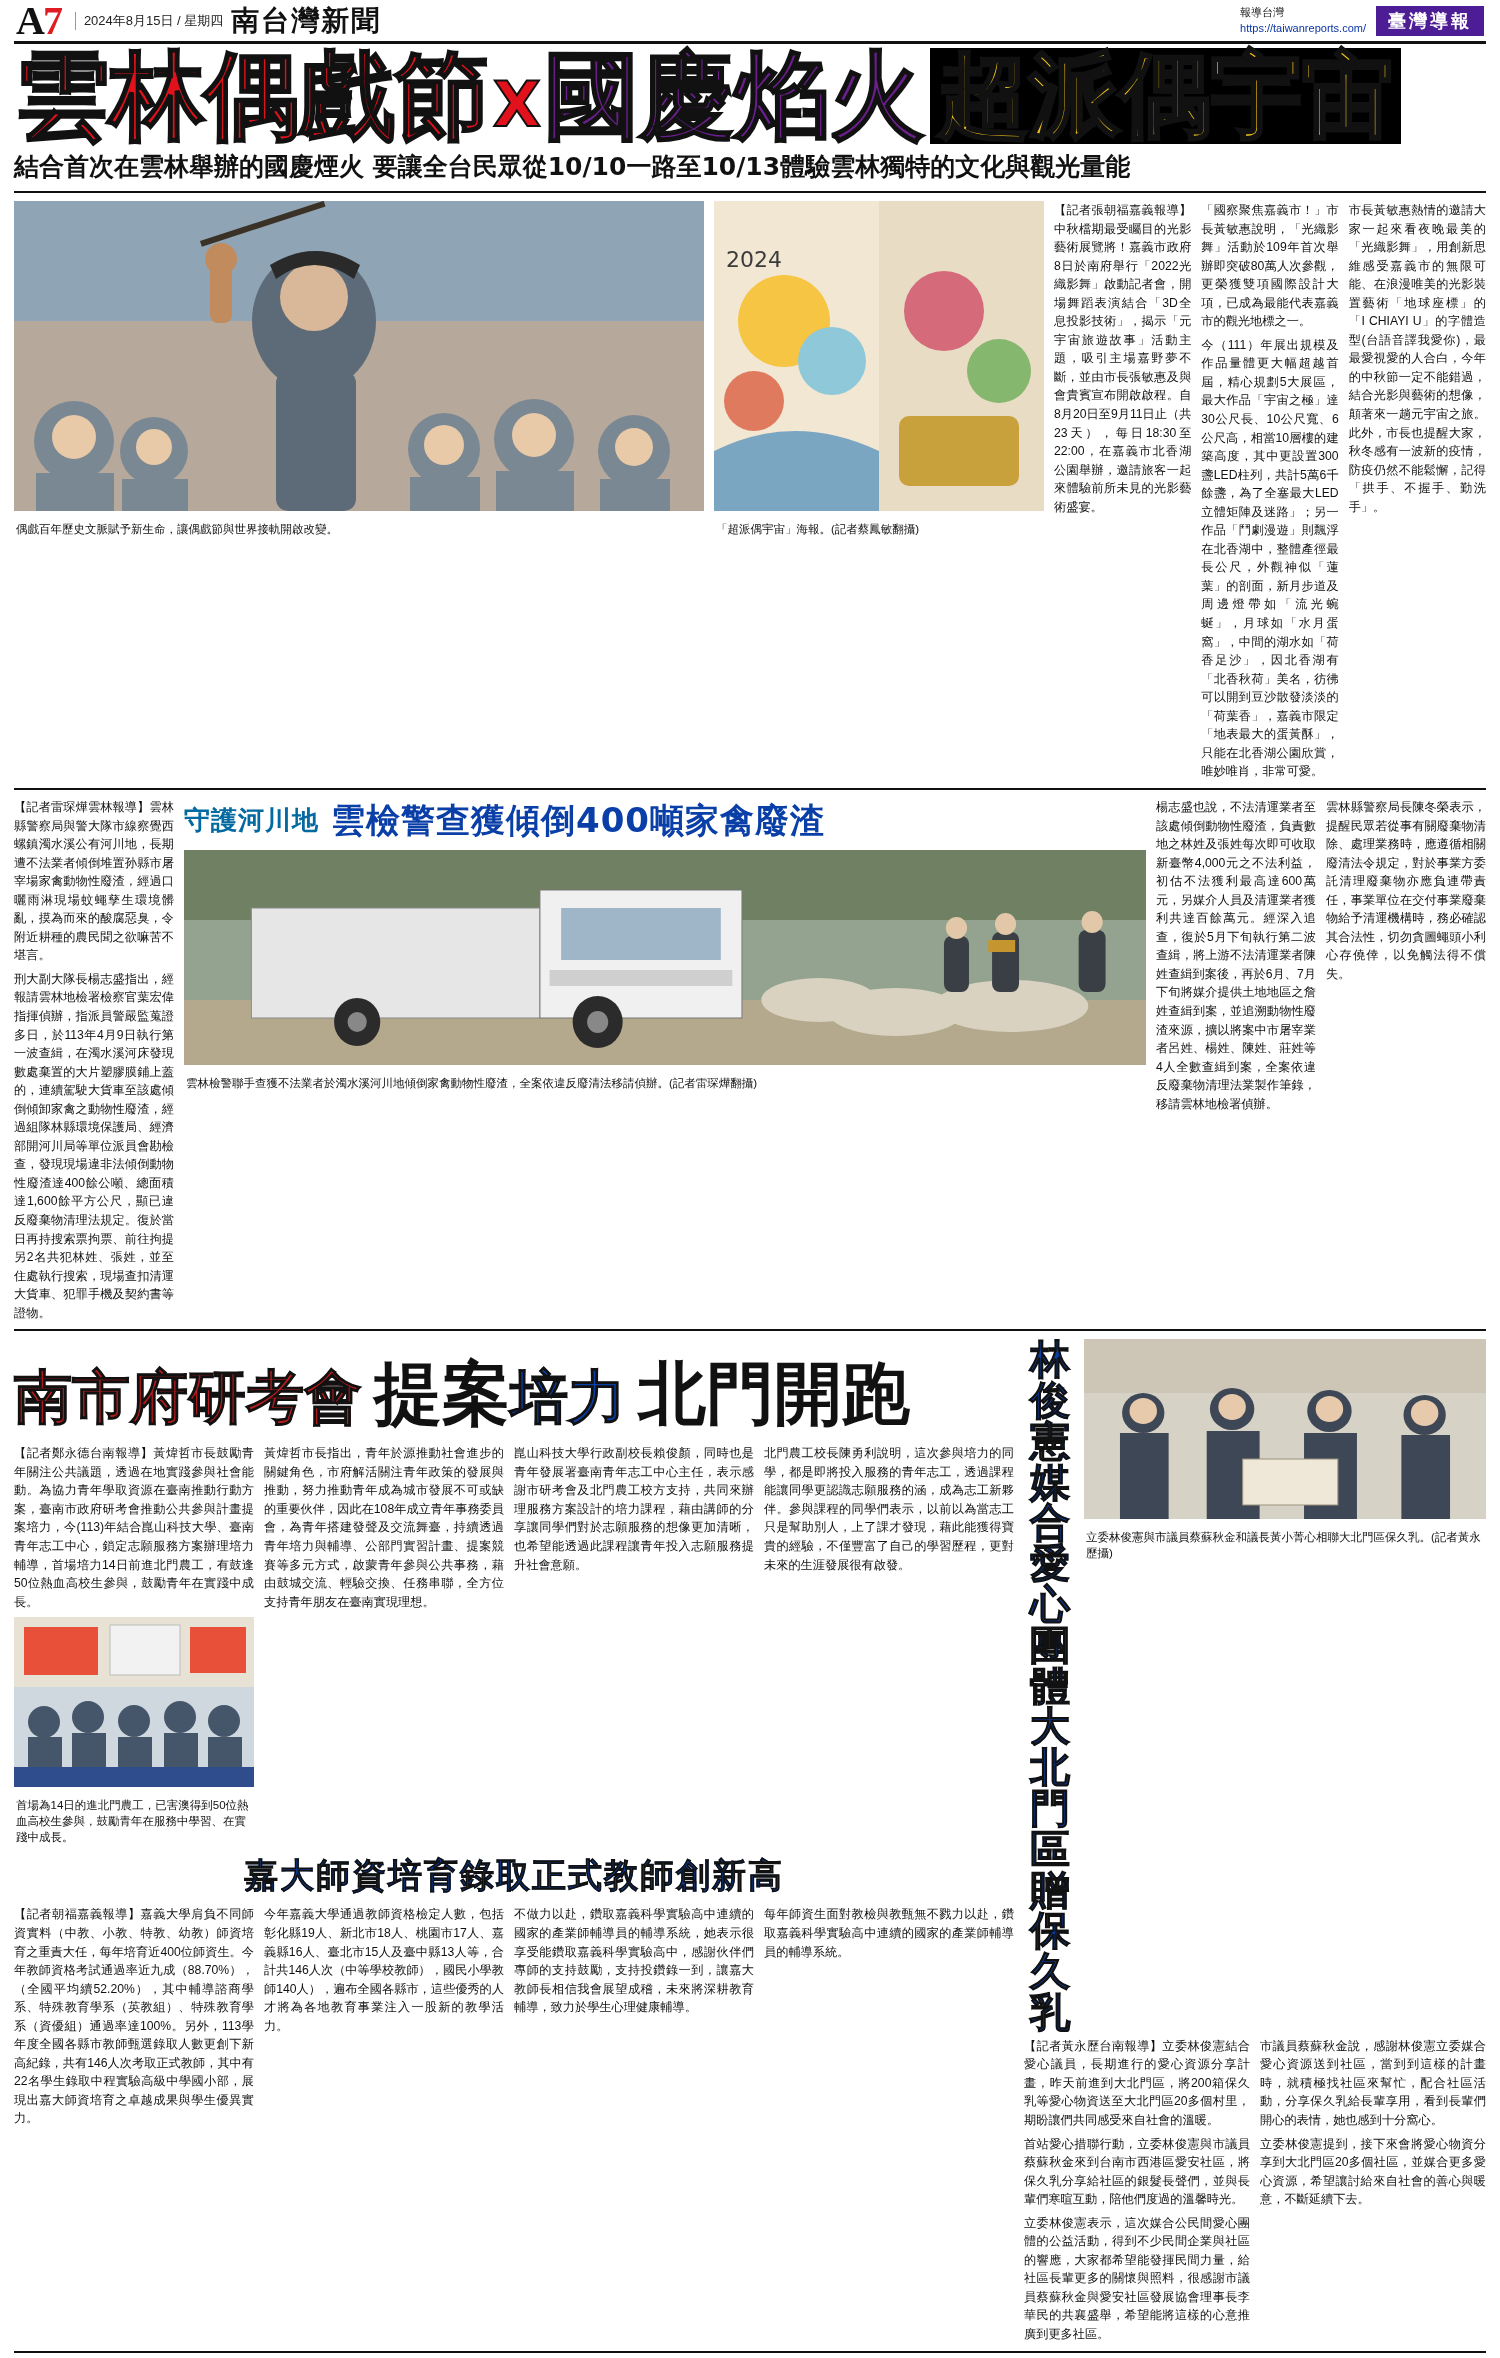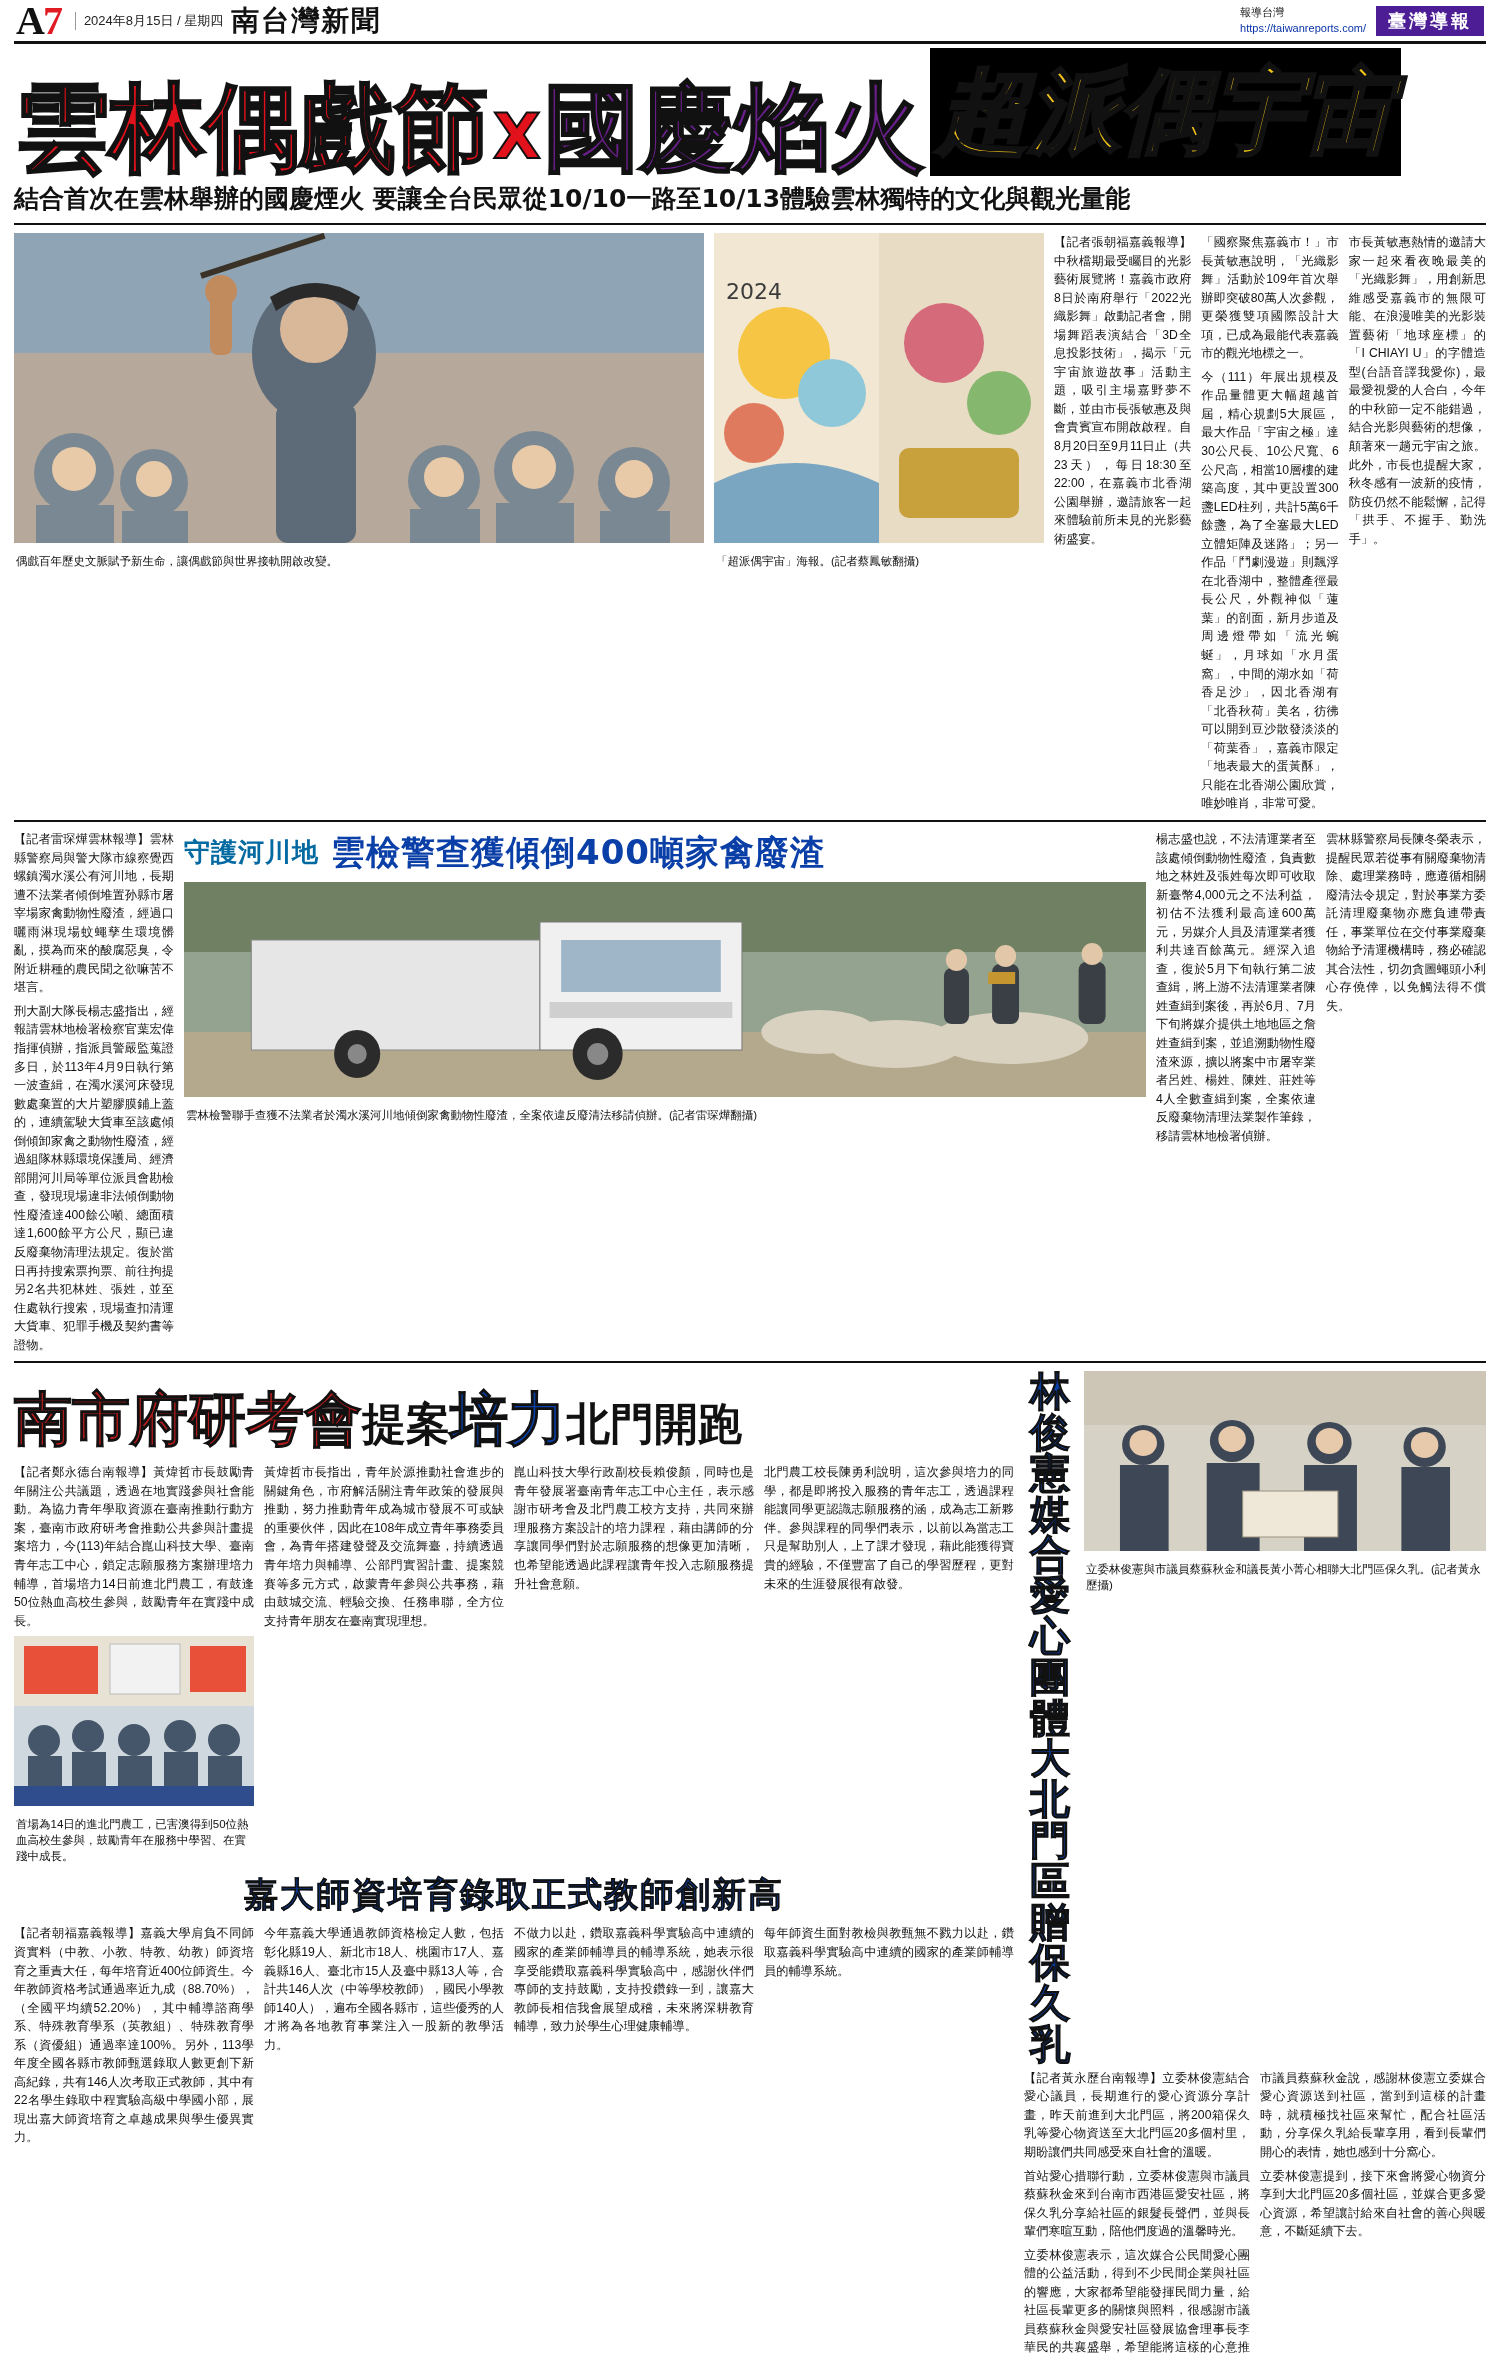--- a/index.html
+++ b/index.html
@@ -41,21 +41,21 @@
   .banner { position:relative; padding:4px 0 0 0; }
   .banner-row { display:flex; align-items:flex-end; gap:0; line-height:1; }
   .bn {
     font-family:"DejaVu Sans",sans-serif; font-weight:bold; letter-spacing:-1px;
   }
   .bn-red { font-size:96px; color:#e1121b; -webkit-text-stroke:2px #111; }
   .bn-x { font-size:62px; color:#e1121b; padding:0 4px 8px 4px; -webkit-text-stroke:2px #111; }
   .bn-purple { font-size:96px; color:#6b1f8c; -webkit-text-stroke:2px #111; }
   .bn-yellow {
     font-size:92px; color:#f5c518; -webkit-text-stroke:3px #111;
-    background:#000; padding:18px 8px; margin-left:6px;font-style:italic;
+    background:#000; padding:2px 8px; margin-left:6px;
   }
   .subhead {
     font-size:25px; font-weight:bold; letter-spacing:0px; margin:6px 0 8px 0;
     font-family:"DejaVu Sans",sans-serif; color:#111;
   }
   .rule { border-top:2px solid #111; margin:2px 0 8px 0; }
 
   
   .col-text { font-size:12.2px; line-height:1.52; text-align:justify; color:#111; }
   .col-text p { margin:0 0 5px 0; text-indent:0; }
@@ -84,21 +84,21 @@
     font-size:34px; font-weight:bold; color:#0a3fa8; font-family:"DejaVu Sans",sans-serif;
     letter-spacing:1px;
   }
   .sec2-body { display:flex; gap:10px; }
   .sec2-body .c { width:160px; }
   .sec2-body .truckwrap { flex:1; }
 
   
   .sec3head { display:flex; align-items:baseline; margin:10px 0 4px 0; }
   .h3red  { font-size:58px; font-weight:bold; color:#b91c1c; font-family:"DejaVu Sans",sans-serif; -webkit-text-stroke:1px #111;}
-  .h3blk  { font-size:44px; font-weight:bold; color:#111; font-family:"DejaVu Sans",sans-serif;}
+  .h3blk  { font-size:68px; font-weight:bold; color:#111; font-family:"DejaVu Sans",sans-serif;margin-left:12px;}
   .h3blue { font-size:58px; font-weight:bold; color:#0a3fa8; font-family:"DejaVu Sans",sans-serif; -webkit-text-stroke:1px #111;}
 
   .sec3 { display:flex; gap:10px; }
   .sec3 .main { width:1000px; }
   .sec3 .side { flex:1; }
 
   .vert-head {
     font-size:40px; font-weight:bold; color:#0a3fa8; line-height:1.02;
     font-family:"DejaVu Sans",sans-serif; width:52px; text-align:center;
     -webkit-text-stroke:1px #111;

